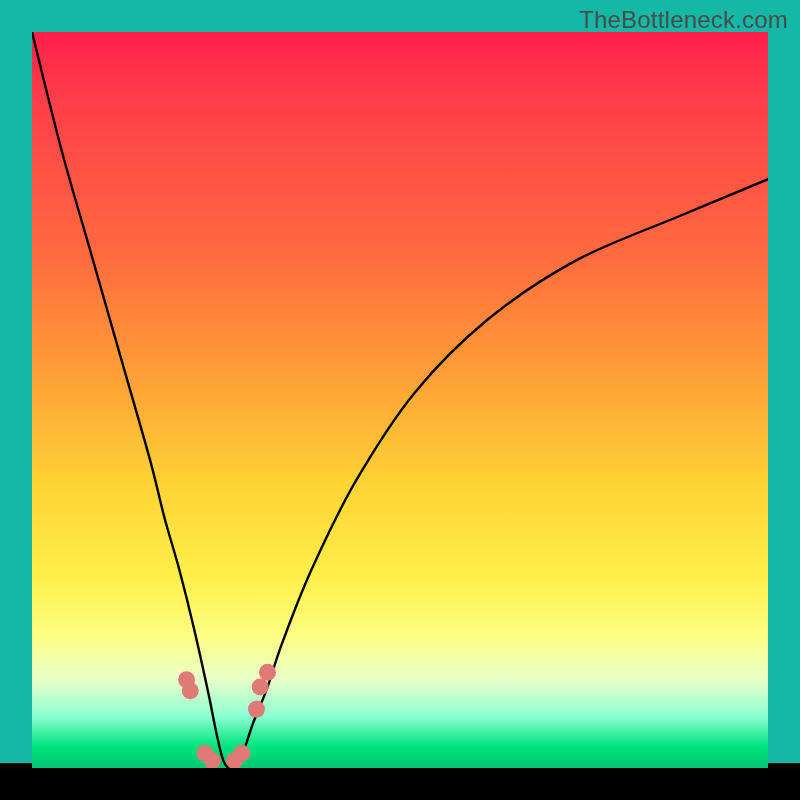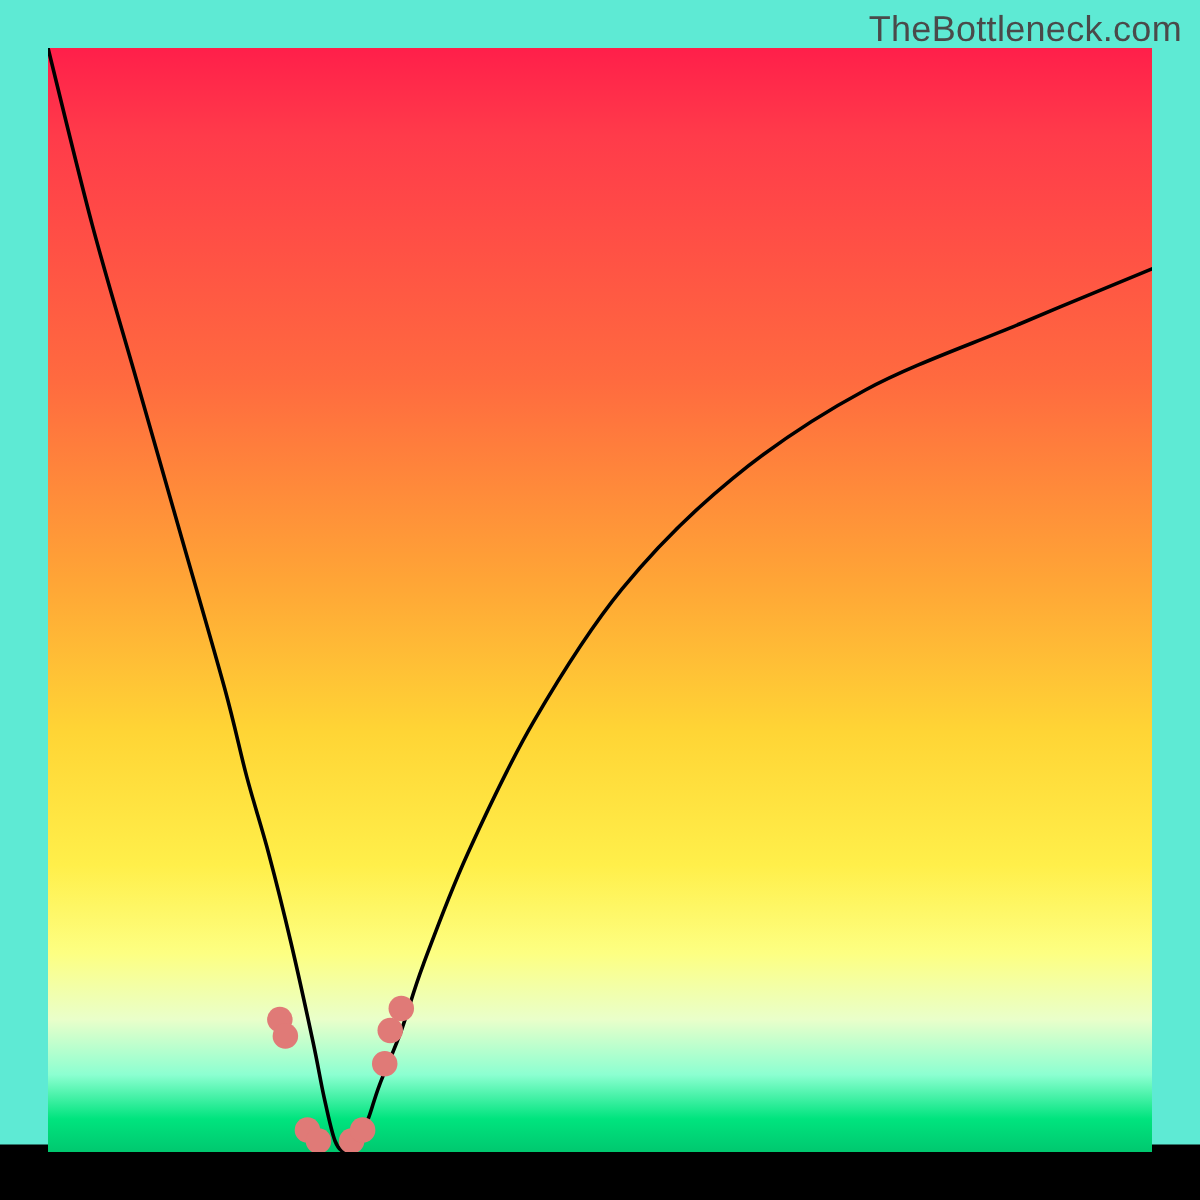--- a/index.html
+++ b/index.html
@@ -10,21 +10,21 @@
     background: #000;
     overflow: hidden;
     font-family: Arial, Helvetica, sans-serif;
   }
   .frame {
     position: absolute;
     left: 0;
     top: 0;
     width: 800px;
     height: 763px;
-    background: #5eead4;
+    background: #14b8a6;
   }
   .plot-area {
     position: absolute;
     left: 32px;
     top: 32px;
     width: 736px;
     height: 736px;
     
     background: linear-gradient(
       to bottom,

